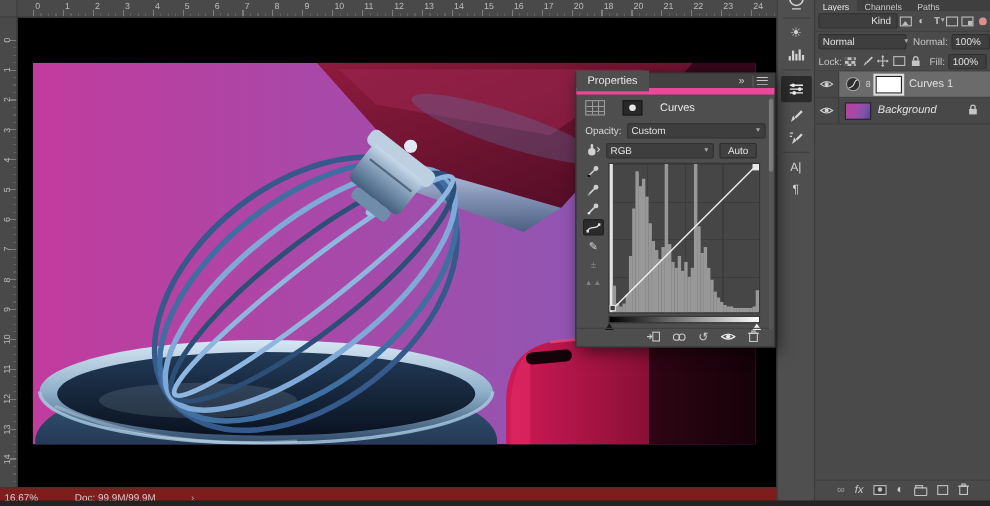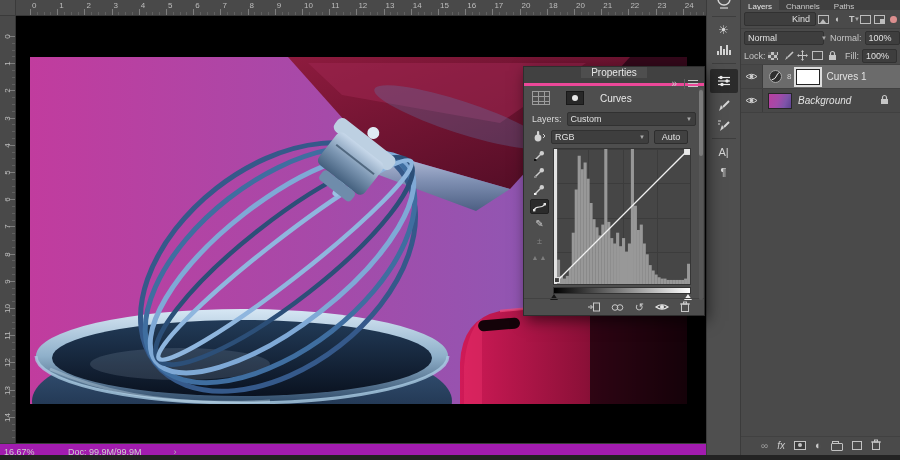--- a/index.html
+++ b/index.html
@@ -26,21 +26,21 @@
   .rnum{position:absolute;top:1px;font-size:8px;color:#bdbdbd;}
   .rnumv{position:absolute;left:0;width:14px;text-align:center;font-size:8px;color:#bdbdbd;
          transform:rotate(-90deg);}
 
   
   .canvas{position:absolute;left:16px;top:16px;width:690px;height:427px;background:var(--canvas-bg,#000);z-index:1;}
   .photo{position:absolute;left:14px;top:41px;width:657px;height:347px;}
   .photo svg{display:block;width:100%;height:100%;}
 
   
-  .statusbar{position:absolute;left:0;top:443px;width:706px;height:17px;background:#a21caf;
+  .statusbar{position:absolute;left:0;top:443px;width:706px;height:17px;background:#7f1d1d;
     border-top:1px solid #3a3a3a;display:flex;align-items:center;font-size:9px;color:#cecece;z-index:3;}
   .statusbar .zoom{margin-left:4px;width:46px;}
   .statusbar .doc{margin-left:18px;}
   .statusbar .chev{margin-left:32px;color:#b5b5b5;font-size:9px;}
   .bottomstrip{position:absolute;left:0;top:455px;width:900px;height:5px;background:#232323;z-index:9;}
 
   
   .dock{position:absolute;left:706px;top:0;width:34px;height:460px;background:#4f4f4f;
         border-left:1px solid #3b3b3b;z-index:2;display:flex;flex-direction:column;align-items:center;}
   .dock .cell{width:34px;height:20px;display:flex;align-items:center;justify-content:center;
@@ -95,21 +95,21 @@
   .mask-ic i{display:block;width:4px;height:4px;border-radius:50%;background:#c2c2c2;}
   .folder-ic{width:12px;height:8px;border:1px solid #c2c2c2;border-radius:1px;position:relative;margin-top:3px;}
   .folder-ic:before{content:"";position:absolute;left:0;top:-3px;width:5px;height:2px;
                     border:1px solid #c2c2c2;border-bottom:none;}
   .newlayer-ic{width:10px;height:9px;border:1px solid #c2c2c2;}
   .inf{font-size:10px;color:#9b9b9b;}
 
   
   .props{position:absolute;left:523px;top:66px;width:182px;height:250px;background:#4e4e4e;
          border:1px solid #2e2e2e;box-shadow:3px 5px 14px rgba(0,0,0,.55);z-index:5;color:#d9d9d9;}
-  .pp-tabrow{height:19px;background:#414141;display:flex;align-items:center;border-bottom:3px solid #ec4899;flex-direction:column;}
+  .pp-tabrow{height:19px;background:#414141;display:flex;align-items:center;border-bottom:6px solid #ec4899;}
   .pp-tab{height:19px;display:flex;align-items:center;padding:0 10px;background:#4e4e4e;
           font-size:10px;color:#e6e6e6;}
   .pp-right{margin-left:auto;display:flex;align-items:center;}
   .pp-collapse{font-size:10px;color:#c9c9c9;padding:0 4px;}
   .pp-vsep{width:1px;height:10px;background:#5d5d5d;margin:0 3px;}
   .burger{width:10px;height:7px;margin-right:6px;
           background:repeating-linear-gradient(#c9c9c9 0 1px,transparent 1px 3px);}
   .pp-header{height:24px;display:flex;align-items:center;gap:16px;padding:0 8px;}
   .hdr-grid{width:18px;height:14px;border:1px solid #9c9c9c;
      background:repeating-linear-gradient(to right,transparent 0 5px,#9c9c9c 5px 6px),
@@ -474,21 +474,21 @@
       </div>
     </div>
     <div class="pp-header">
       <span class="hdr-grid"></span>
       <span class="hdr-mask">
           <i></i>
         </span>
       <span class="pp-title">Curves</span>
     </div>
     <div class="pp-preset">
-      <span>Layers:</span>
+      <span>Opacity:</span>
       <div class="field preset-field">
         <span>Custom</span>
         <span class="dd">▼</span>
       </div>
     </div>
     <div class="pp-channel">
       <span>
         <svg width="14" height="13">
             <circle cx="6" cy="8" r="3.4" fill="#d2d2d2"></circle>
             <rect x="5" y="1" width="2.2" height="7" rx="1" fill="#d2d2d2"></rect>

